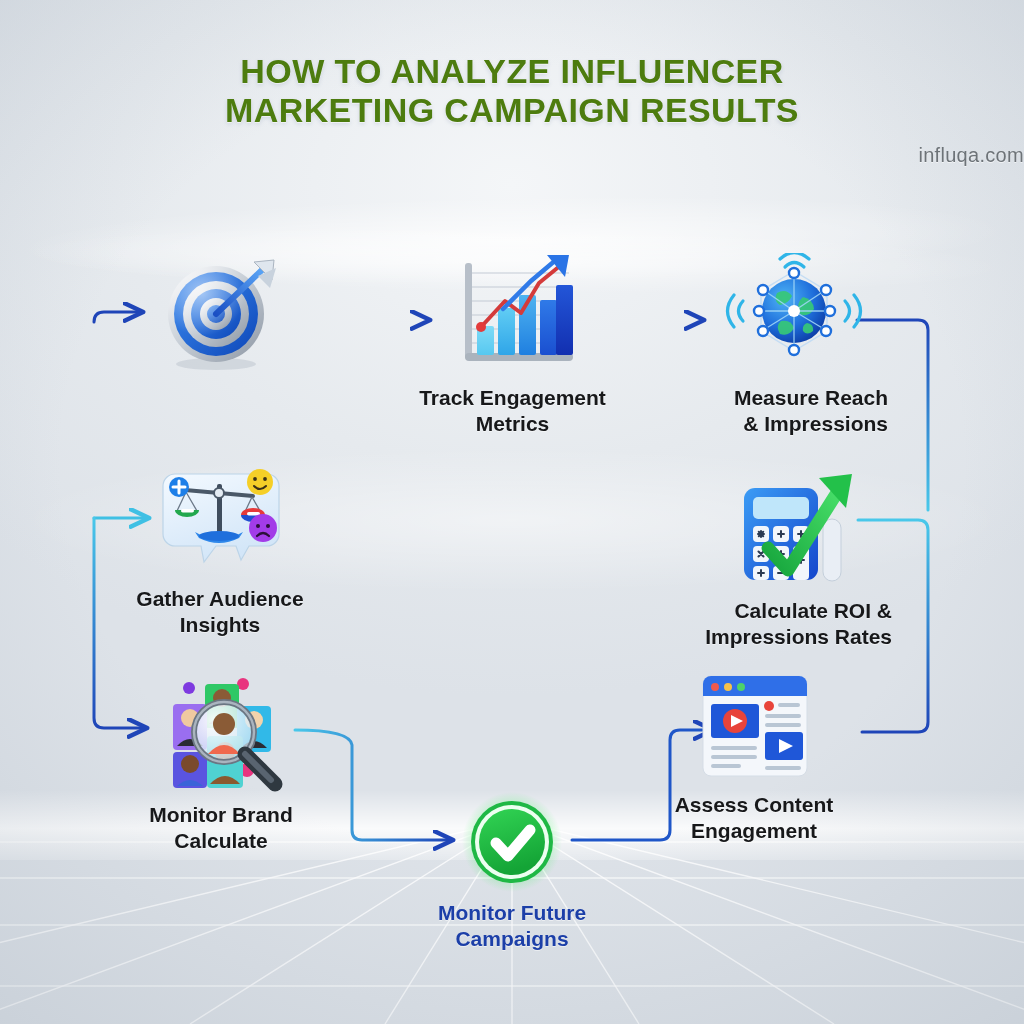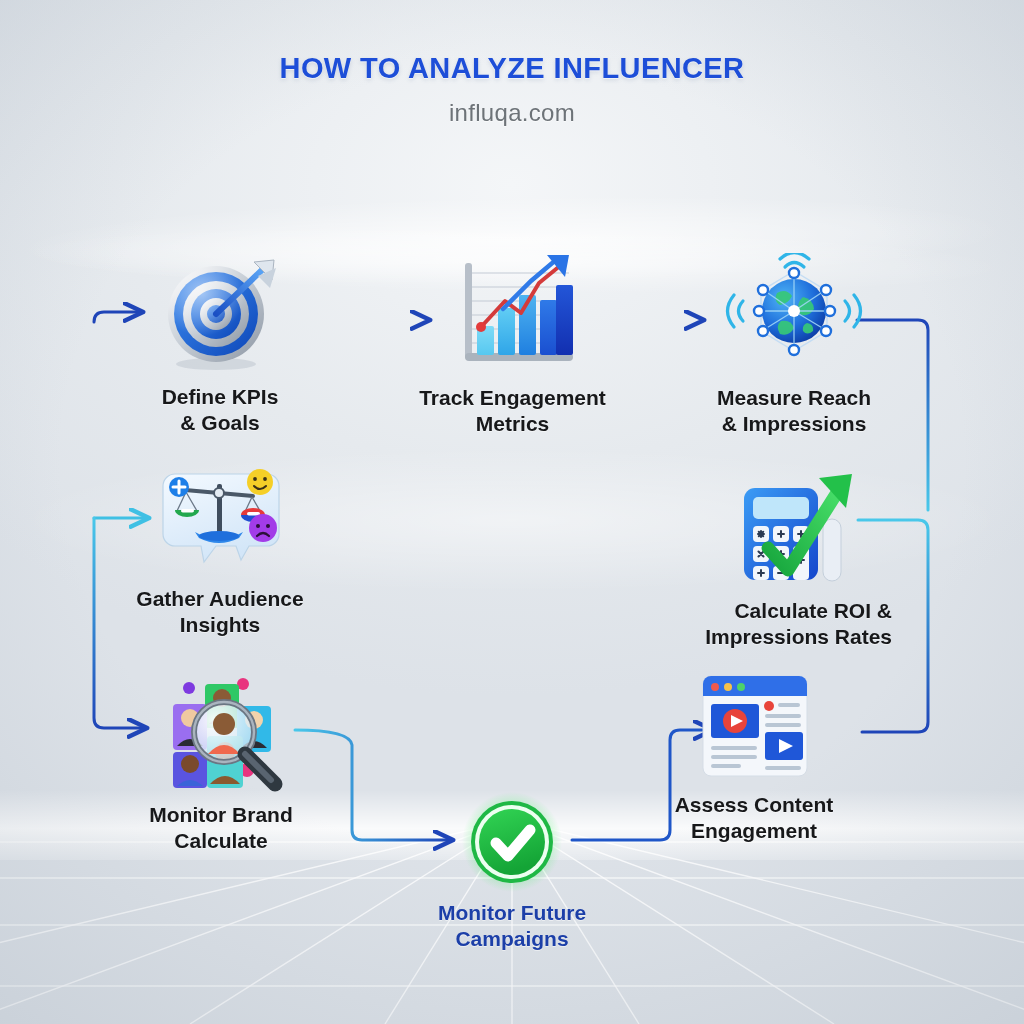--- a/index.html
+++ b/index.html
@@ -32,28 +32,29 @@
   .streak.s3 { top:420px; height:200px; opacity:.55; }
   .horizon {
     position:absolute; left:0; right:0; top:790px; height:70px;
     background:linear-gradient(180deg, rgba(255,255,255,0) 0%, rgba(255,255,255,.85) 55%, rgba(255,255,255,.25) 100%);
   }
   .floor { position:absolute; left:0; right:0; top:820px; bottom:0; overflow:hidden; }
 
   
   #header { position:absolute; top:0; left:0; right:0; z-index:5; text-align:center; padding-top:52px; }
   #title {
-    font-size:29px; font-weight:bold; line-height:1.14;
-    letter-spacing:.4px; color:#1d4ed8;
+    font-size:34px; font-weight:bold; line-height:1.14;
+    letter-spacing:.4px; color:#4d7c0f;
     text-shadow:0 1px 0 rgba(255,255,255,.55), 0 2px 4px rgba(90,110,150,.20);
   }
   #title .ln { display:block; }
   #tagline {
-    margin-top:14px; font-size:24px; color:#6d7378; letter-spacing:.3px;
+    margin-top:14px; font-size:20px; color:#6d7378; letter-spacing:.3px;
     text-shadow:0 1px 0 rgba(255,255,255,.6);
+    text-align:right;
   }
 
   
   #flow { position:absolute; inset:0; z-index:4; }
   #wires { position:absolute; inset:0; z-index:3; }
 
   .node { position:absolute; text-align:center; }
   .node .art { display:flex; align-items:center; justify-content:center; }
   .node .cap {
     margin-top:8px; font-size:21px; font-weight:600; color:#17181a; line-height:1.25;
@@ -90,20 +91,21 @@
         <line x1="0" y1="166" x2="1024" y2="166"></line>
       </g>
     </svg>
   </div>
   <div class="bg-vign"></div>
 </div>
 
 <div id="header">
   <div id="title">
     <span class="ln">HOW TO ANALYZE INFLUENCER</span>
+    <span class="ln">MARKETING CAMPAIGN RESULTS</span>
   </div>
   <div id="tagline">influqa.com</div>
 </div>
 
 <div id="wires">
 <svg width="1024" height="1024" viewBox="0 0 1024 1024">
   <defs>
     <linearGradient id="gArrowR" x1="0" y1="0" x2="1" y2="0">
       <stop offset="0%" stop-color="#49c8ea"></stop>
           <stop offset="100%" stop-color="#1f45b8"></stop>
@@ -175,24 +177,20 @@
         <circle cx="58" cy="56" r="33" fill="url(#tgSilver)"></circle>
         <circle cx="58" cy="56" r="25" fill="url(#tgBlue)"></circle>
         <circle cx="58" cy="56" r="16" fill="url(#tgSilver)"></circle>
         <circle cx="58" cy="56" r="9" fill="url(#tgBlue)"></circle>
         <circle cx="58" cy="56" r="48" fill="url(#tgShine)"></circle>
         <line x1="58" y1="56" x2="104" y2="12" stroke="url(#tgShaft)" stroke-width="6" stroke-linecap="round"></line>
         <path d="M96,4 L116,2 L114,22 L104,12 Z" fill="#dfe6ee" stroke="#aab4c0" stroke-width="1"></path>
         <path d="M100,18 L112,30 L118,10 Z" fill="#c8d2dd"></path>
       </svg>
     </div>
-    <div class="cap">
-      <span>Define KPIs</span><br>
-      <span>&amp; Goals</span>
-    </div>
   </div>
 
   <div class="node" style="left:405px; top:253px; width:215px;">
     <div class="art">
       <svg width="140" height="124" viewBox="0 0 140 124">
         <defs>
           <linearGradient id="bA" x1="0" y1="1" x2="0" y2="0">
               <stop offset="0%" stop-color="#57c8f0"></stop>
               <stop offset="100%" stop-color="#7fdbf7"></stop>
             </linearGradient>
@@ -233,21 +231,21 @@
         <path d="M60,56 L88,28 L114,6" fill="none" stroke="#2f7ae8" stroke-width="4.5" stroke-linecap="round"></path>
         <path d="M104,2 L126,2 L122,24 Z" fill="#2a74e6"></path>
       </svg>
     </div>
     <div class="cap">
       <span>Track Engagement</span><br>
       <span>Metrics</span>
     </div>
   </div>
 
-  <div class="node" style="left:700px; top:253px; width:188px;">
+  <div class="node" style="left:700px; top:253px; width:188px;text-align:right;">
     <div class="art">
       <svg width="150" height="124" viewBox="0 0 150 124">
         <defs>
           <radialGradient id="glb" cx="35%" cy="30%" r="75%">
             <stop offset="0%" stop-color="#4fb4f5"></stop>
               <stop offset="60%" stop-color="#1f6fdc"></stop>
             <stop offset="100%" stop-color="#0d3fa8"></stop>
           </radialGradient>
         </defs>
         <g stroke="#bcd9f5" stroke-width="1.4" fill="none" opacity=".85">

